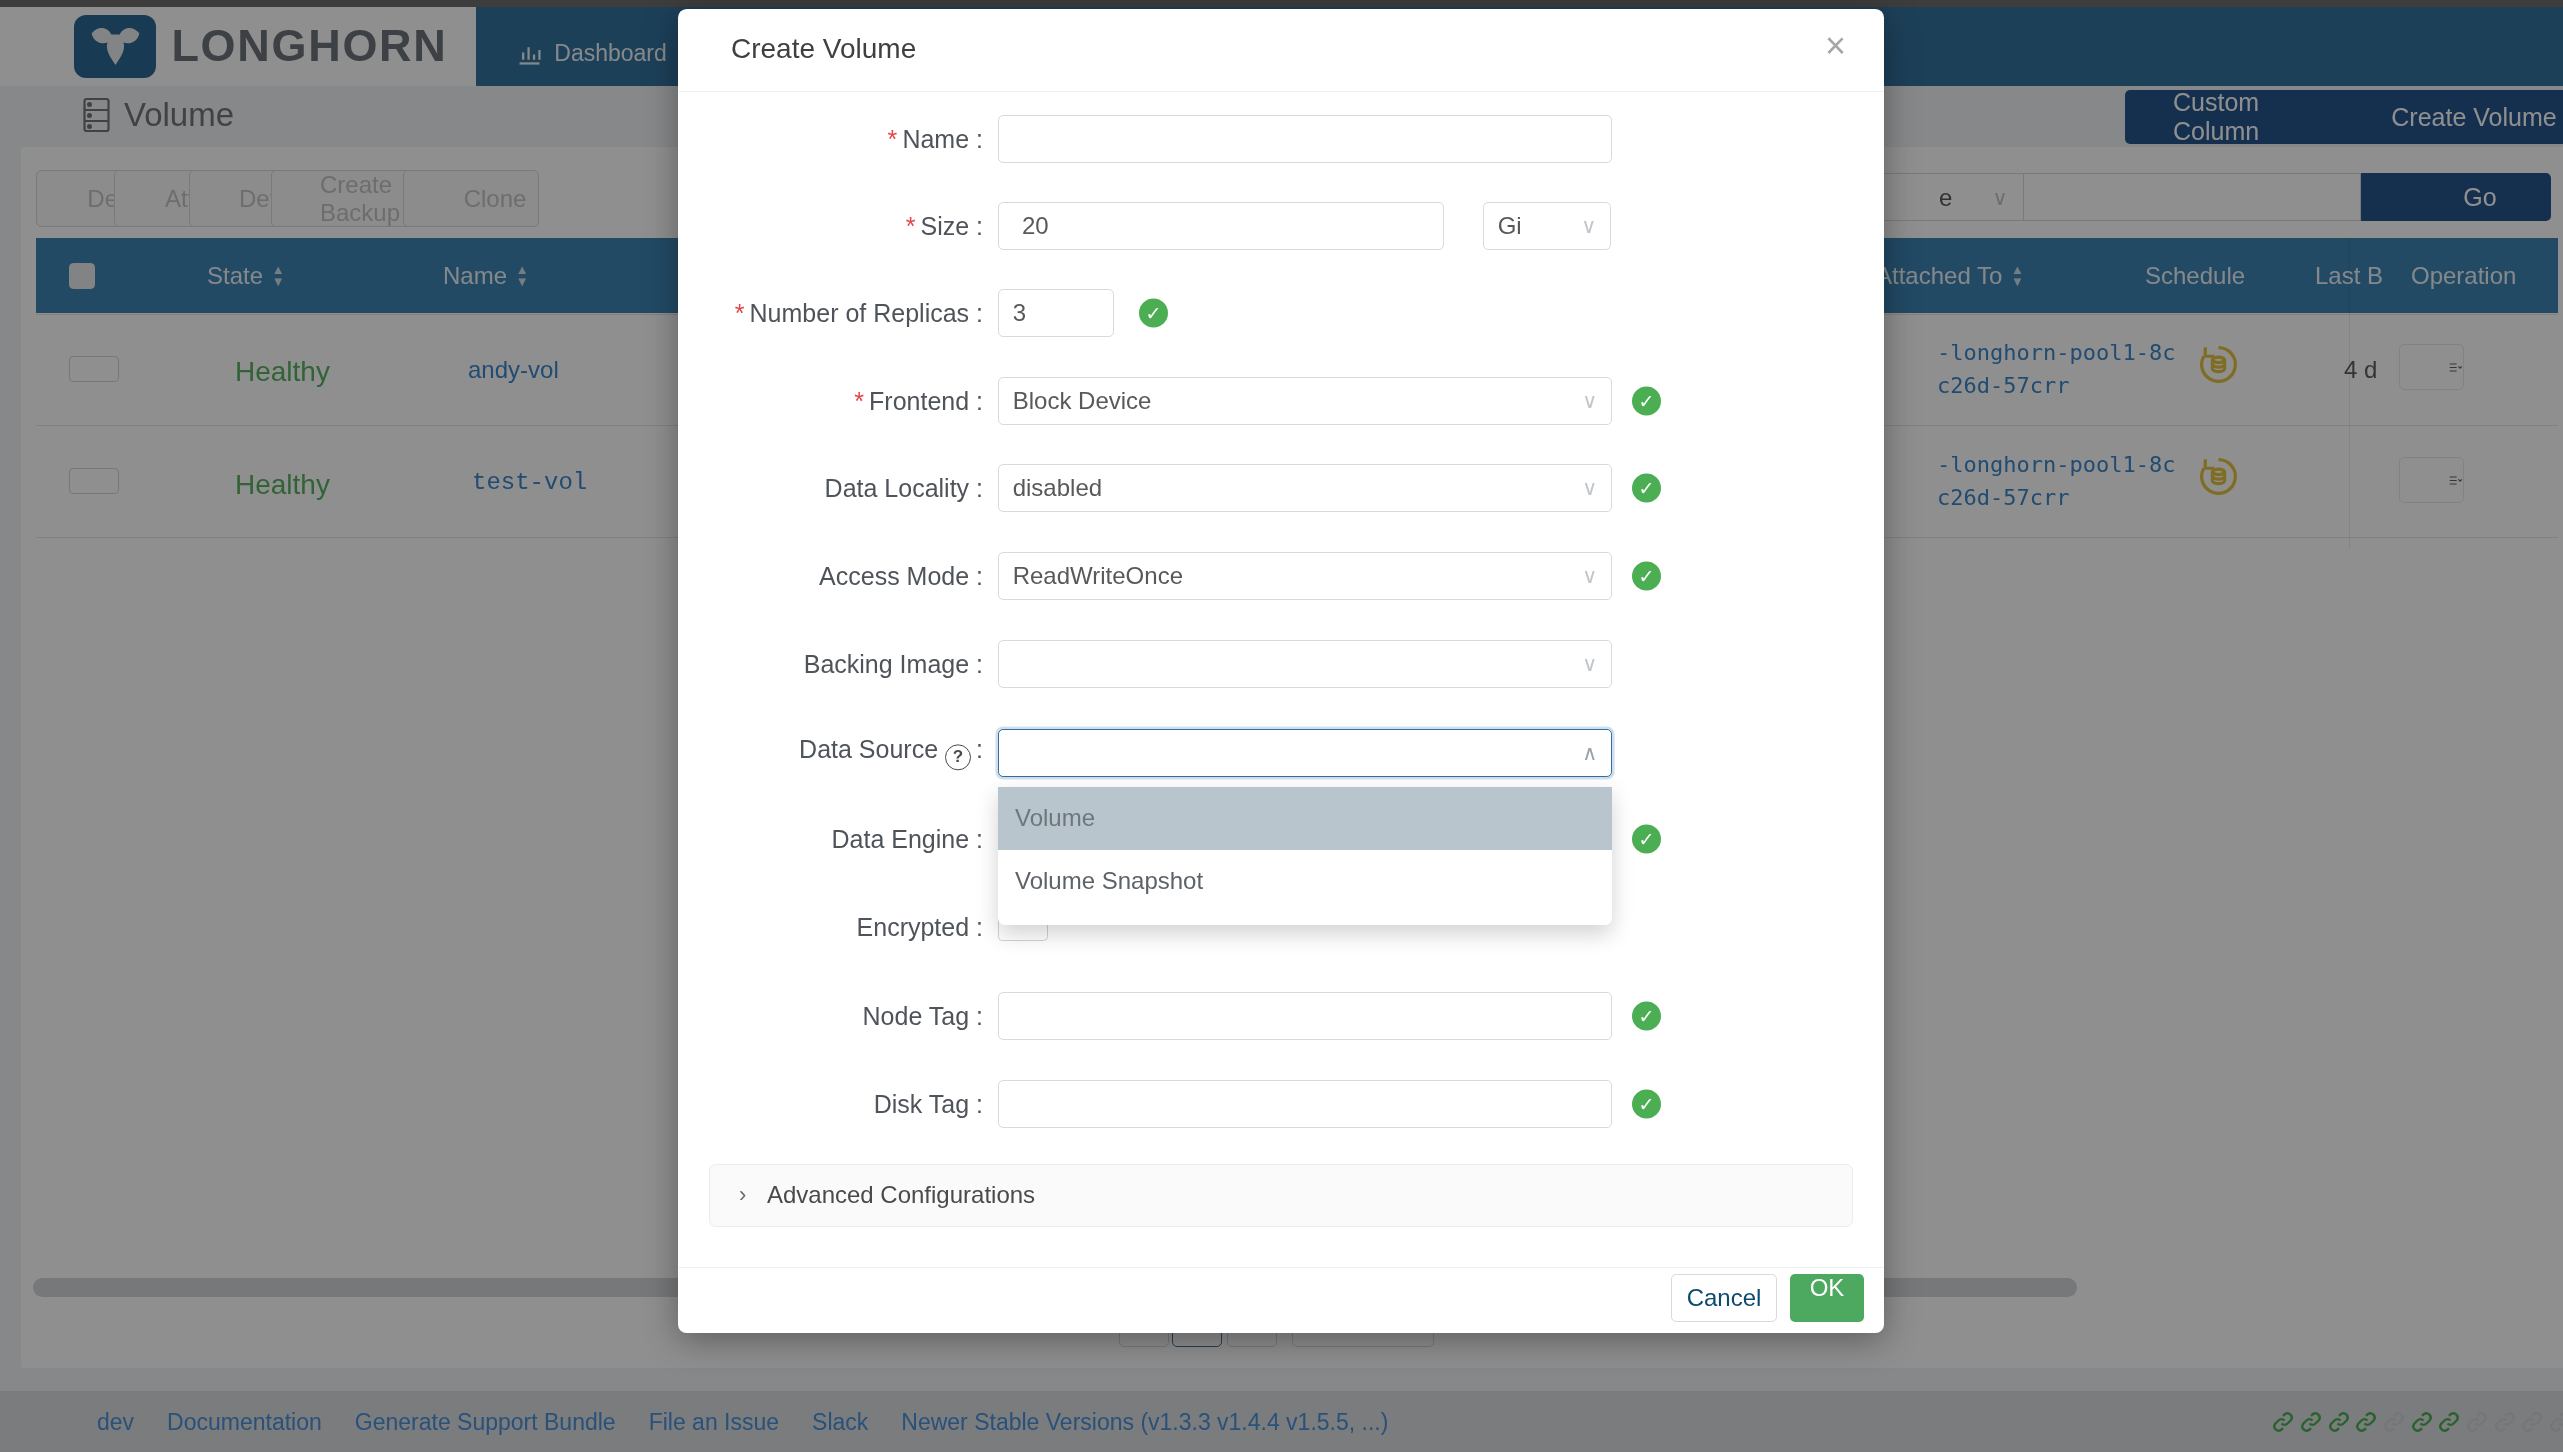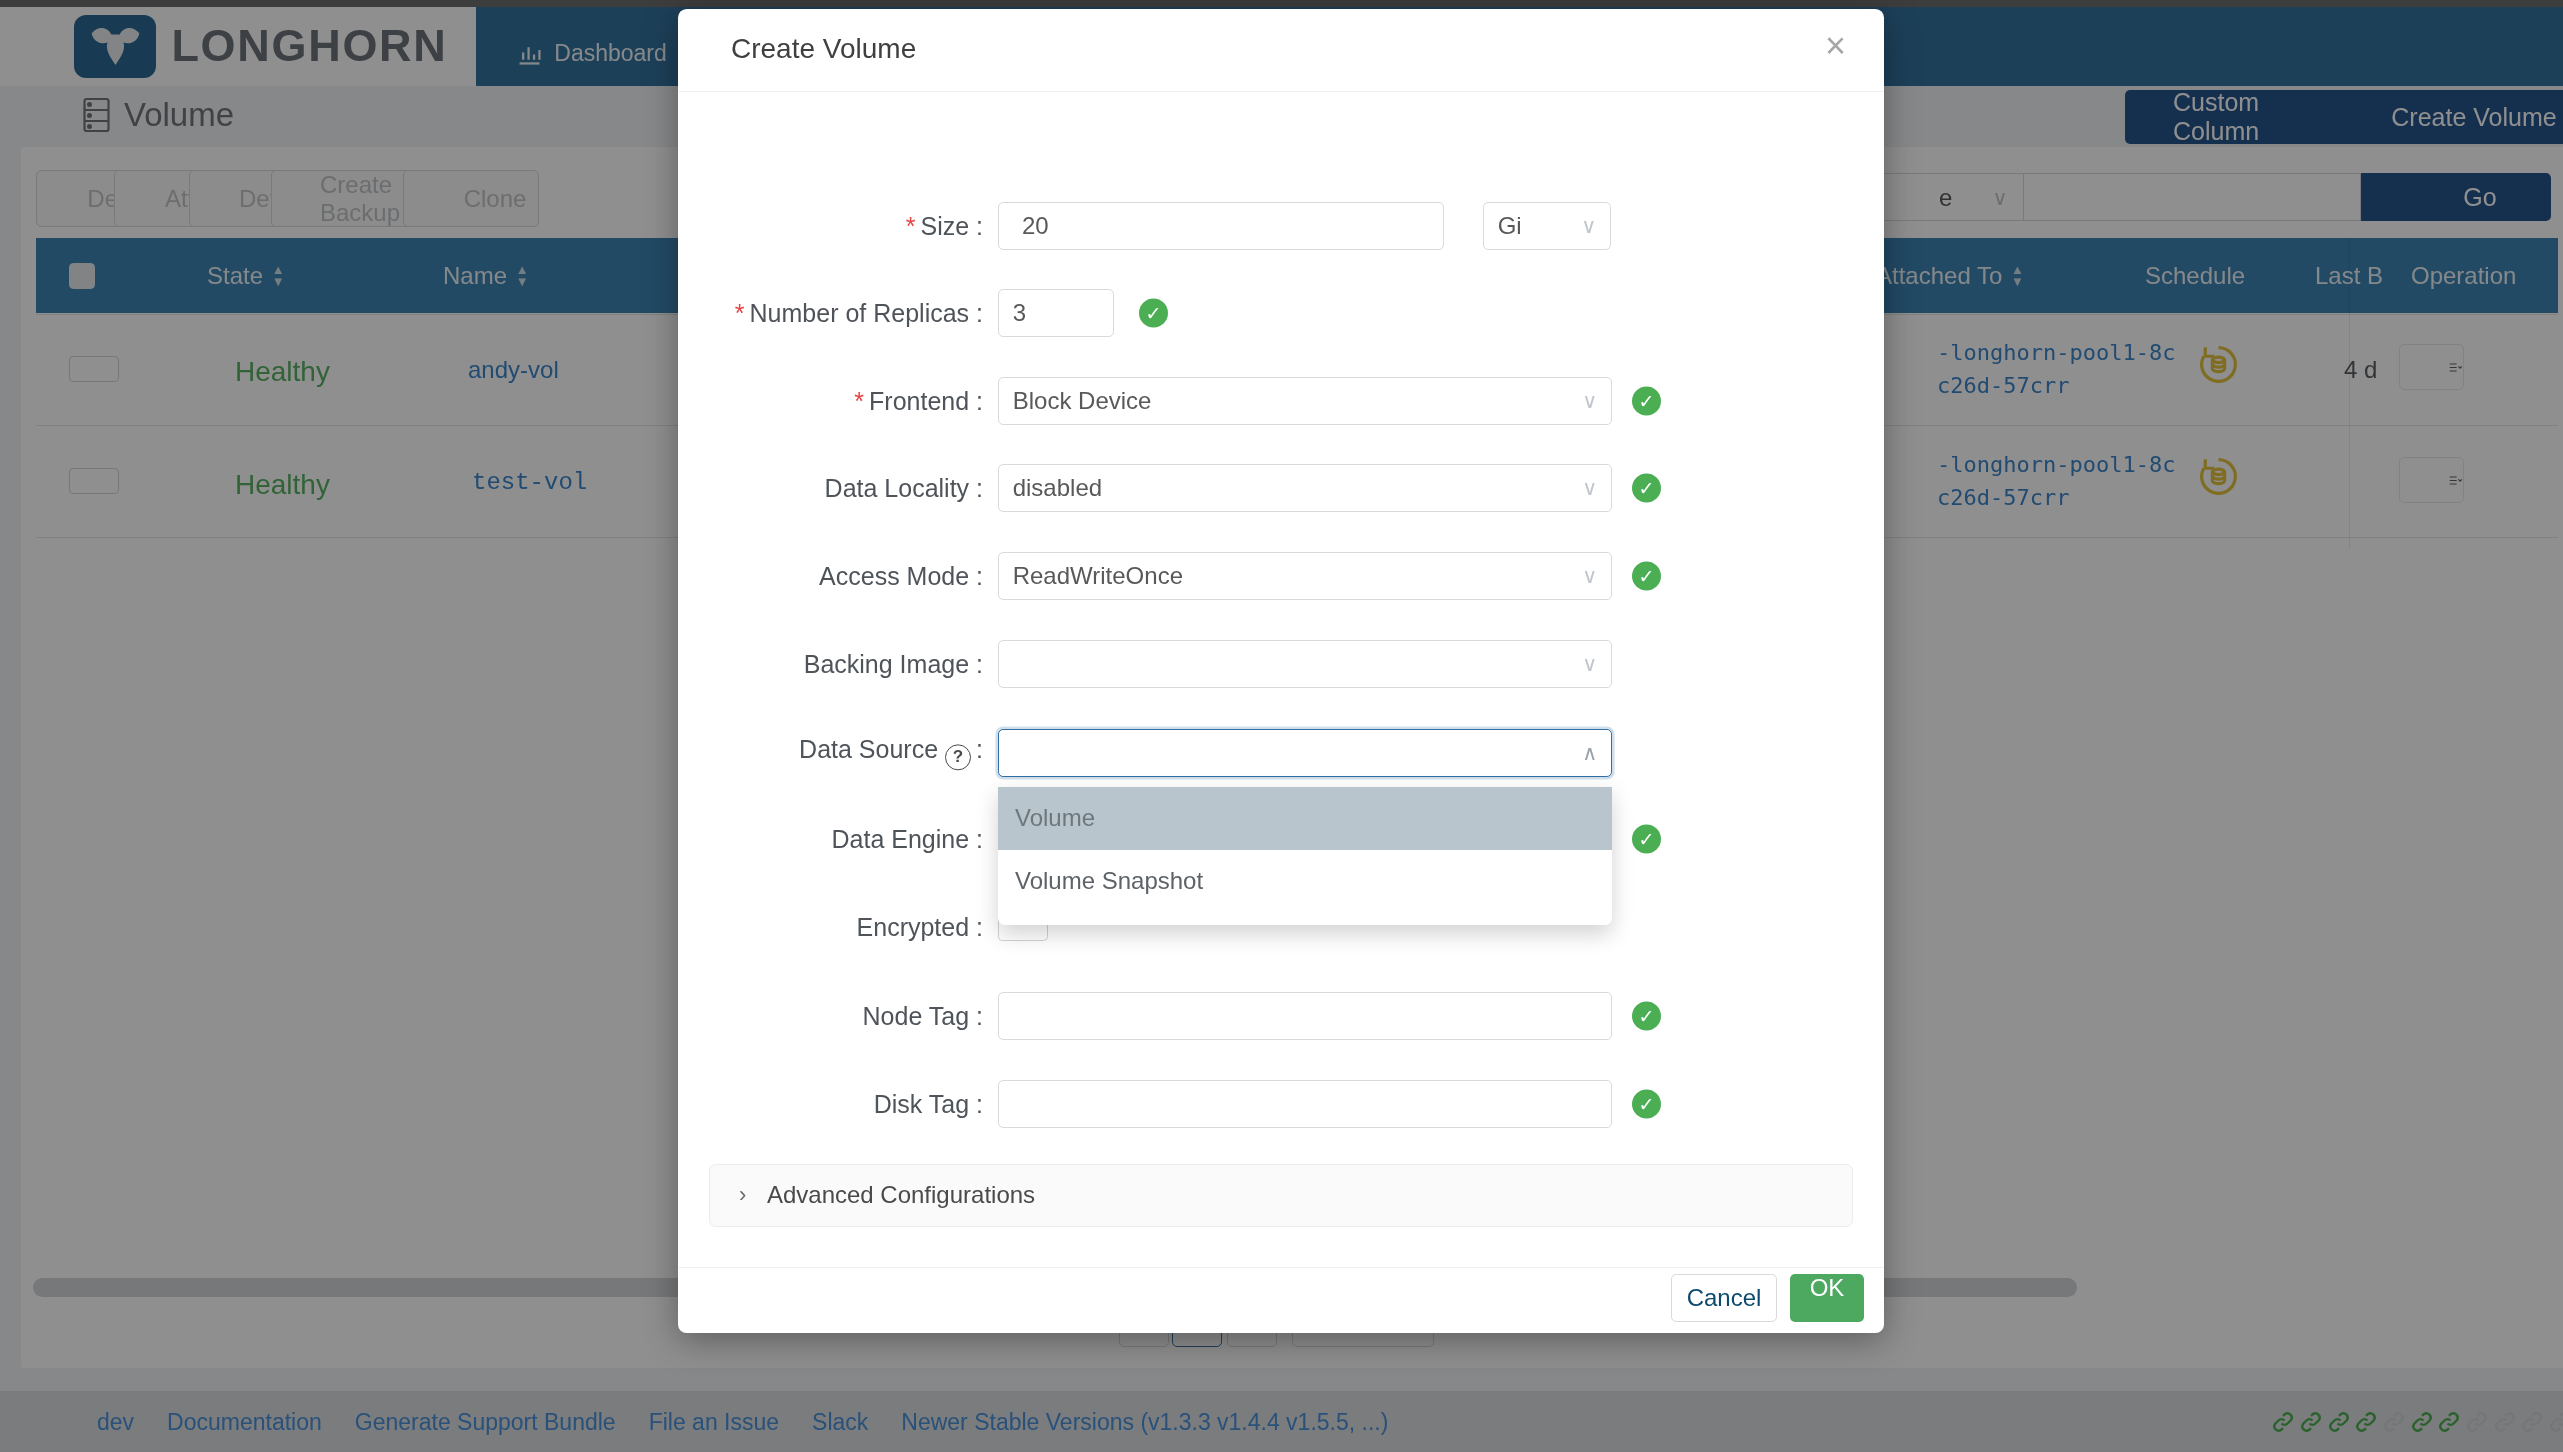--- a/index.html
+++ b/index.html
@@ -337,20 +337,24 @@
     </div>
 
     <div class="dim"></div>
   </div>
 
   <div class="modal">
     <div class="m-title">Create Volume</div>
     <div class="m-close">×</div>
     <div class="m-hline"></div>
 
+    <div class="mrow" style="top:106px;">
+      <span class="mlabel"><span class="req">*</span><span>Name :</span></span>
+      <input class="ctl" style="width: 614px; padding-left: 13.7px;" value="">
+    </div>
 
     <div class="mrow" style="top:193px;">
       <span class="mlabel"><span class="req">*</span><span>Size :</span></span>
       <input class="ctl" style="width: 446px; padding-left: 23px;" value="20">
       <div class="ctl" style="left:805px;width:128px;">
         <span class="val">Gi</span>
         <span class="chev">∨</span>
       </div>
     </div>
 

